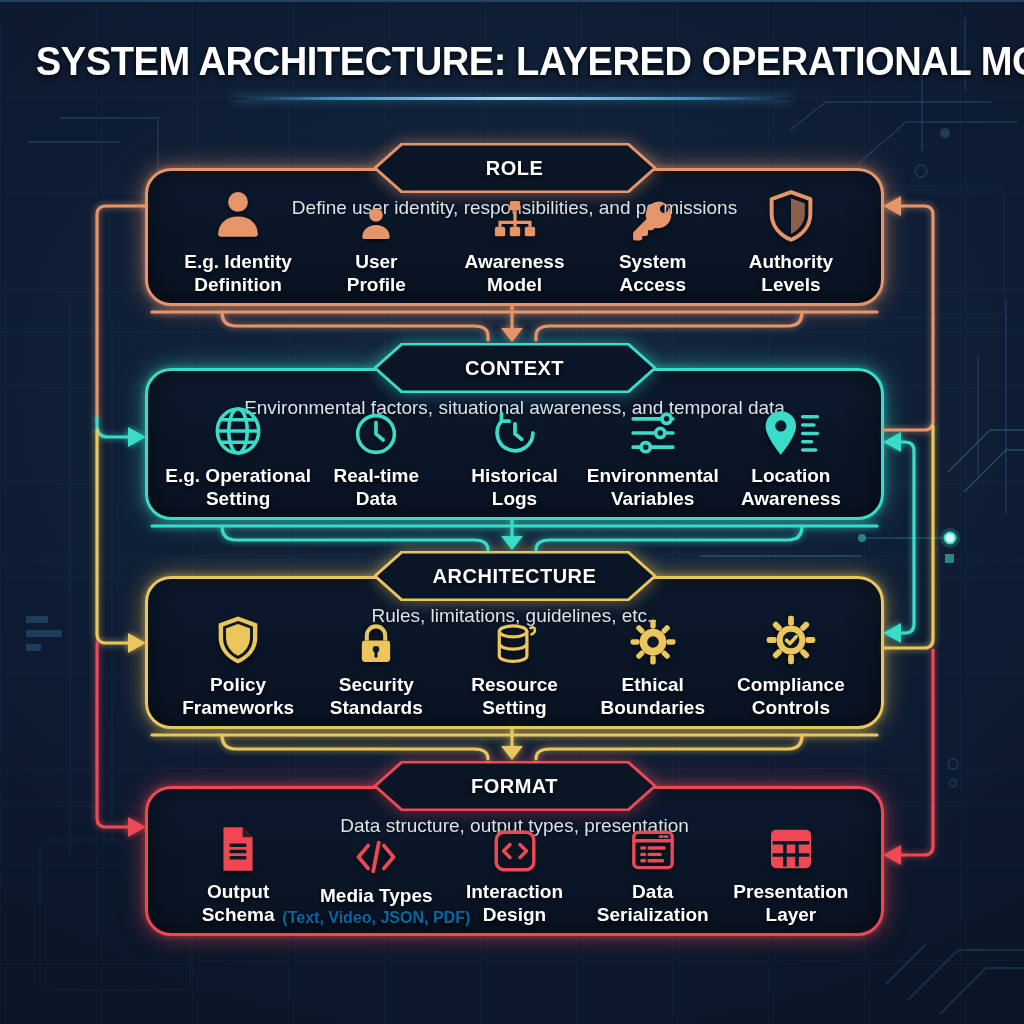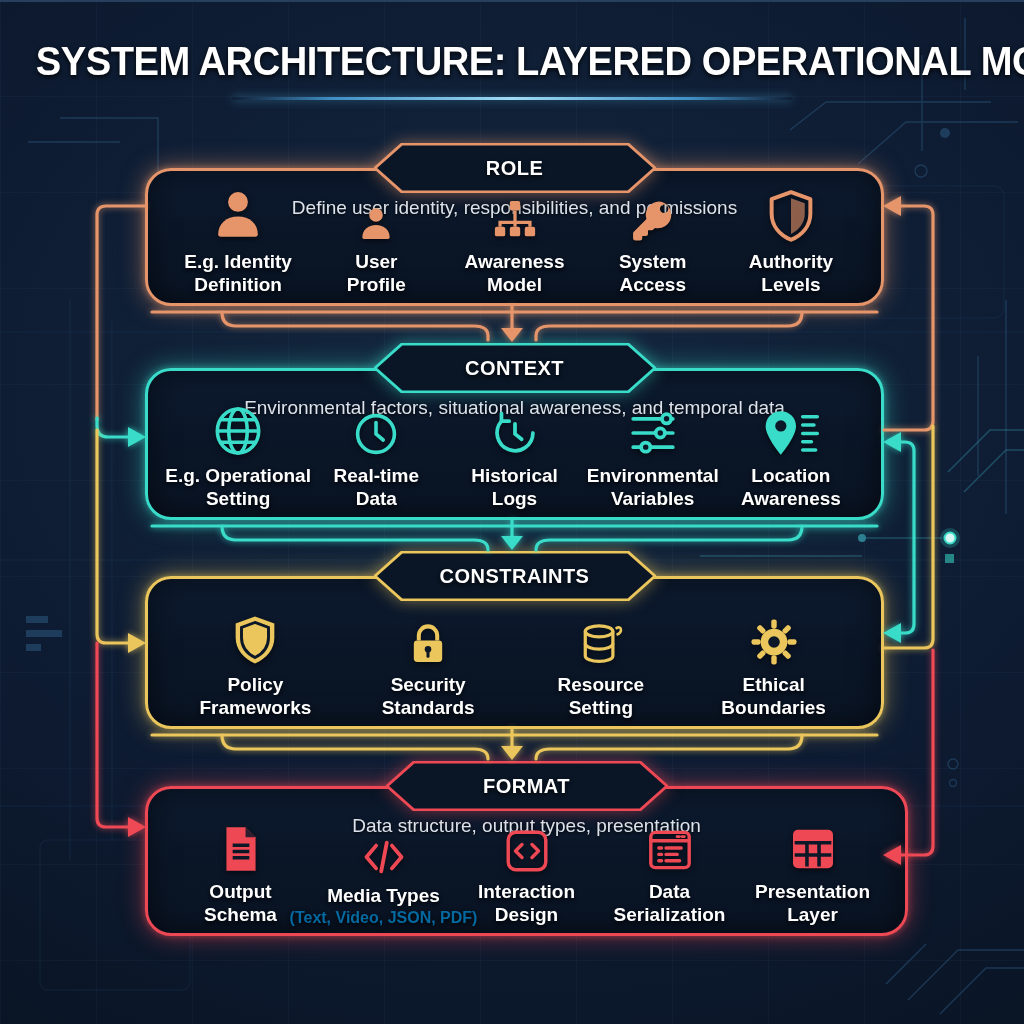--- a/index.html
+++ b/index.html
@@ -275,22 +275,23 @@
       </div>
     </div>
 </section>
 
 <section class="layer" style="top: 576px; height: 153px; --c: #eac65c; --glow: rgba(234,198,92,0.5);">
   <div class="box"></div>
   <div class="badge">
     <svg viewBox="0 0 282 50" preserveAspectRatio="none">
         <polygon points="28,1 254,1 281,25 254,49 28,49 1,25"></polygon>
       </svg>
-    <span class="badge-label">CONSTRAINTS</span>
+    <span class="badge-label">ARCHITECTURE</span>
   </div>
+  <div class="subtitle">Rules, limitations, guidelines, etc..</div>
   <div class="items">
       <div class="item">
         <span class="icon" style="height: 54px;">
           <svg viewBox="0 0 24 24">
             <path d="M12 1.6l8.6 3.1v6.2c0 5.4-3.6 9.4-8.6 11.5-5-2.1-8.6-6.1-8.6-11.5V4.7z" fill="currentColor"></path>
             <path d="M12 4.2l6 2.2v4.6c0 4-2.4 7-6 8.8-3.6-1.8-6-4.8-6-8.8V6.4z" fill="none" stroke="#0c1828" stroke-width="1.3"></path>
           </svg>
         </span>
         <span class="item-label">Policy
 Frameworks</span>
@@ -332,24 +333,45 @@
               <rect x="10.7" y="18.4" width="2.6" height="4.4" rx="1" transform="rotate(90 12 12)"></rect>
               <rect x="10.7" y="1.2" width="2.6" height="4.4" rx="1" transform="rotate(135 12 12)"></rect>
               <rect x="10.7" y="18.4" width="2.6" height="4.4" rx="1" transform="rotate(135 12 12)"></rect>
             </g>
             <circle cx="12" cy="12" r="2.8" fill="#0c1828"></circle>
           </svg>
         </span>
         <span class="item-label">Ethical
 Boundaries</span>
       </div>
+      <div class="item">
+        <span class="icon" style="height: 54px;">
+          <svg viewBox="0 0 24 24">
+            <g fill="currentColor">
+              <circle cx="12" cy="12" r="6.4"></circle>
+              <rect x="10.7" y="1.2" width="2.6" height="4.4" rx="1"></rect>
+              <rect x="10.7" y="18.4" width="2.6" height="4.4" rx="1"></rect>
+              <rect x="10.7" y="1.2" width="2.6" height="4.4" rx="1" transform="rotate(45 12 12)"></rect>
+              <rect x="10.7" y="18.4" width="2.6" height="4.4" rx="1" transform="rotate(45 12 12)"></rect>
+              <rect x="10.7" y="1.2" width="2.6" height="4.4" rx="1" transform="rotate(90 12 12)"></rect>
+              <rect x="10.7" y="18.4" width="2.6" height="4.4" rx="1" transform="rotate(90 12 12)"></rect>
+              <rect x="10.7" y="1.2" width="2.6" height="4.4" rx="1" transform="rotate(135 12 12)"></rect>
+              <rect x="10.7" y="18.4" width="2.6" height="4.4" rx="1" transform="rotate(135 12 12)"></rect>
+            </g>
+            <circle cx="12" cy="12" r="3.7" fill="#0c1828"></circle>
+            <path d="M10 12.1l1.5 1.5 2.8-3.1" fill="none" stroke="currentColor" stroke-width="1.6" stroke-linecap="round" stroke-linejoin="round"></path>
+          </svg>
+        </span>
+        <span class="item-label">Compliance
+Controls</span>
+      </div>
     </div>
 </section>
 
-<section class="layer" style="top: 786px; height: 150px; padding-left: 24px; --c: #ee4854; --glow: rgba(238,72,84,0.5);">
+<section class="layer" style="top: 786px; height: 150px; --c: #ee4854; --glow: rgba(238,72,84,0.5);">
   <div class="box"></div>
   <div class="badge">
     <svg viewBox="0 0 282 50" preserveAspectRatio="none">
         <polygon points="28,1 254,1 281,25 254,49 28,49 1,25"></polygon>
       </svg>
     <span class="badge-label">FORMAT</span>
   </div>
   <div class="subtitle">Data structure, output types, presentation</div>
   <div class="items">
       <div class="item">

